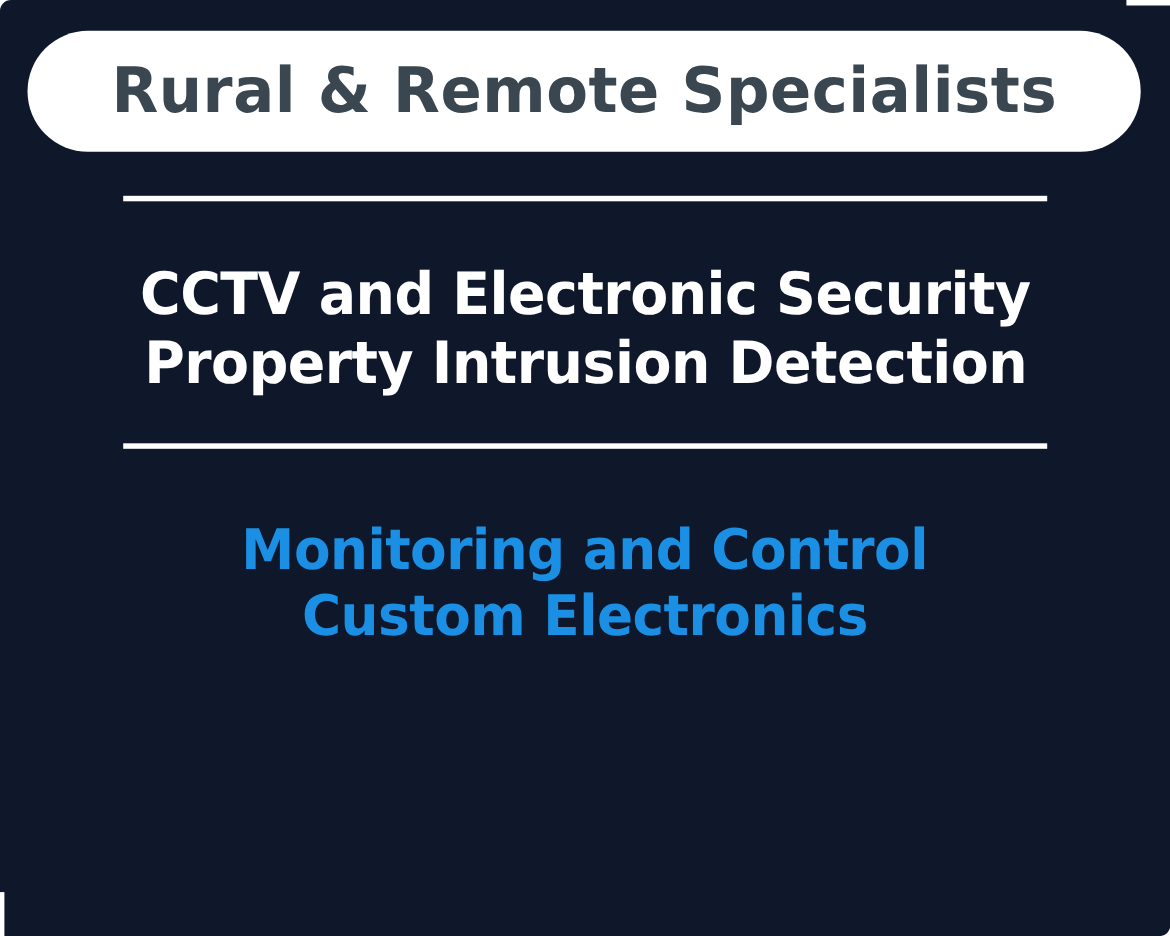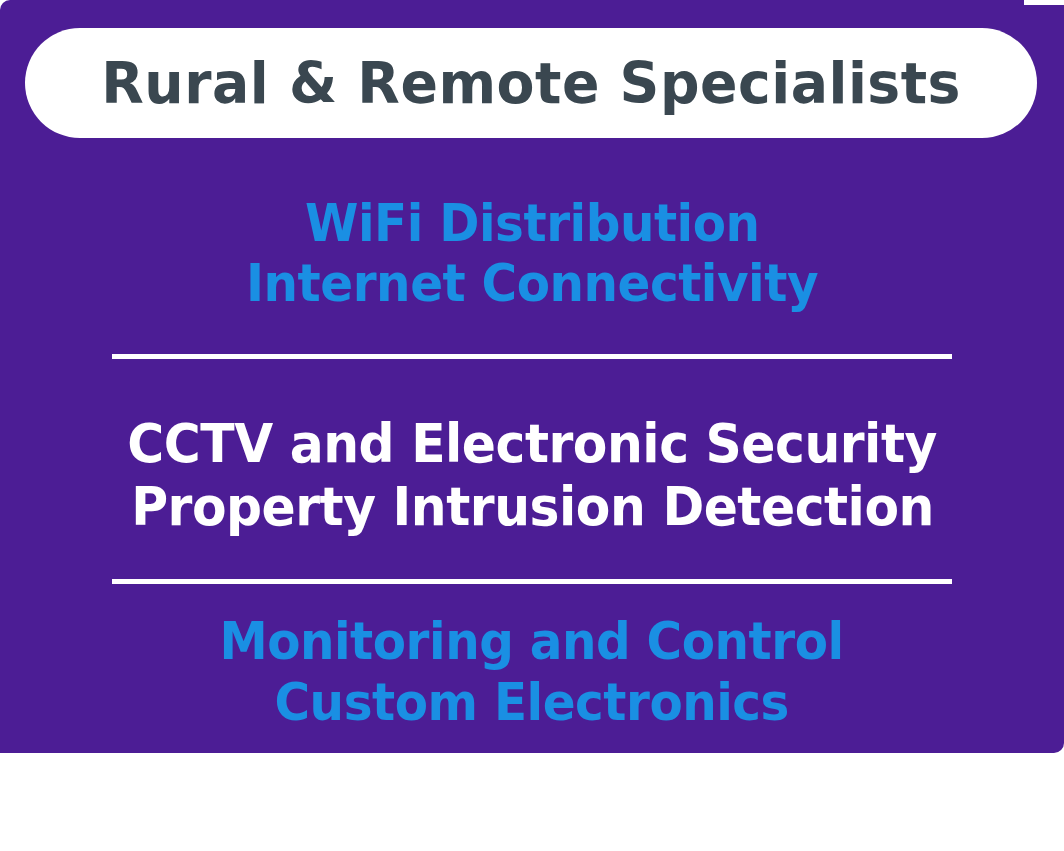--- a/index.html
+++ b/index.html
@@ -4,22 +4,22 @@
 <style>
   html, body {
     margin: 0;
     padding: 0;
     background: #ffffff;
   }
 
   .canvas {
     position: relative;
     width: 1064px;
-    height: 753px;
-    background: #4c1d95;
+    height: 851px;
+    background: #0f172a;
     overflow: hidden;
     font-family: "DejaVu Sans", sans-serif;
     border-top-left-radius: 10px;
     border-bottom-right-radius: 10px;
   }
 
   
   .edge-sliver-left {
     position: absolute;
     left: 0;
@@ -97,21 +97,21 @@
     transform: scaleX(0.95);
   }
 
   .group-security { margin-top: 54px; }
   .group-security .service-line {
     color: #ffffff;
     font-size: 53px;
     transform: scaleX(0.95);
   }
 
-  .group-monitoring { margin-top: 28px; align-items: center; }
+  .group-monitoring { margin-top: 63px; align-items: center; }
   .group-monitoring .service-line {
     color: #1a8fe3;
     font-size: 51px;
     transform: scaleX(0.95);
   }
 
   .divider {
     width: 840px;
     height: 5px;
     background: #ffffff;
@@ -130,24 +130,20 @@
 
   <div class="edge-sliver-top-right"></div>
   <div class="edge-sliver-left"></div>
 
   <div class="header-pill">
     <div class="header-pill-title">Rural &amp; Remote Specialists</div>
   </div>
 
   <div class="body-stack">
 
-    <div class="service-group group-wifi">
-      <div class="service-line">WiFi Distribution</div>
-      <div class="service-line">Internet Connectivity</div>
-    </div>
 
     <hr class="divider divider-one">
 
     <div class="service-group group-security">
       <div class="service-line">CCTV and Electronic Security</div>
       <div class="service-line">Property Intrusion Detection</div>
     </div>
 
     <hr class="divider divider-two">
 

